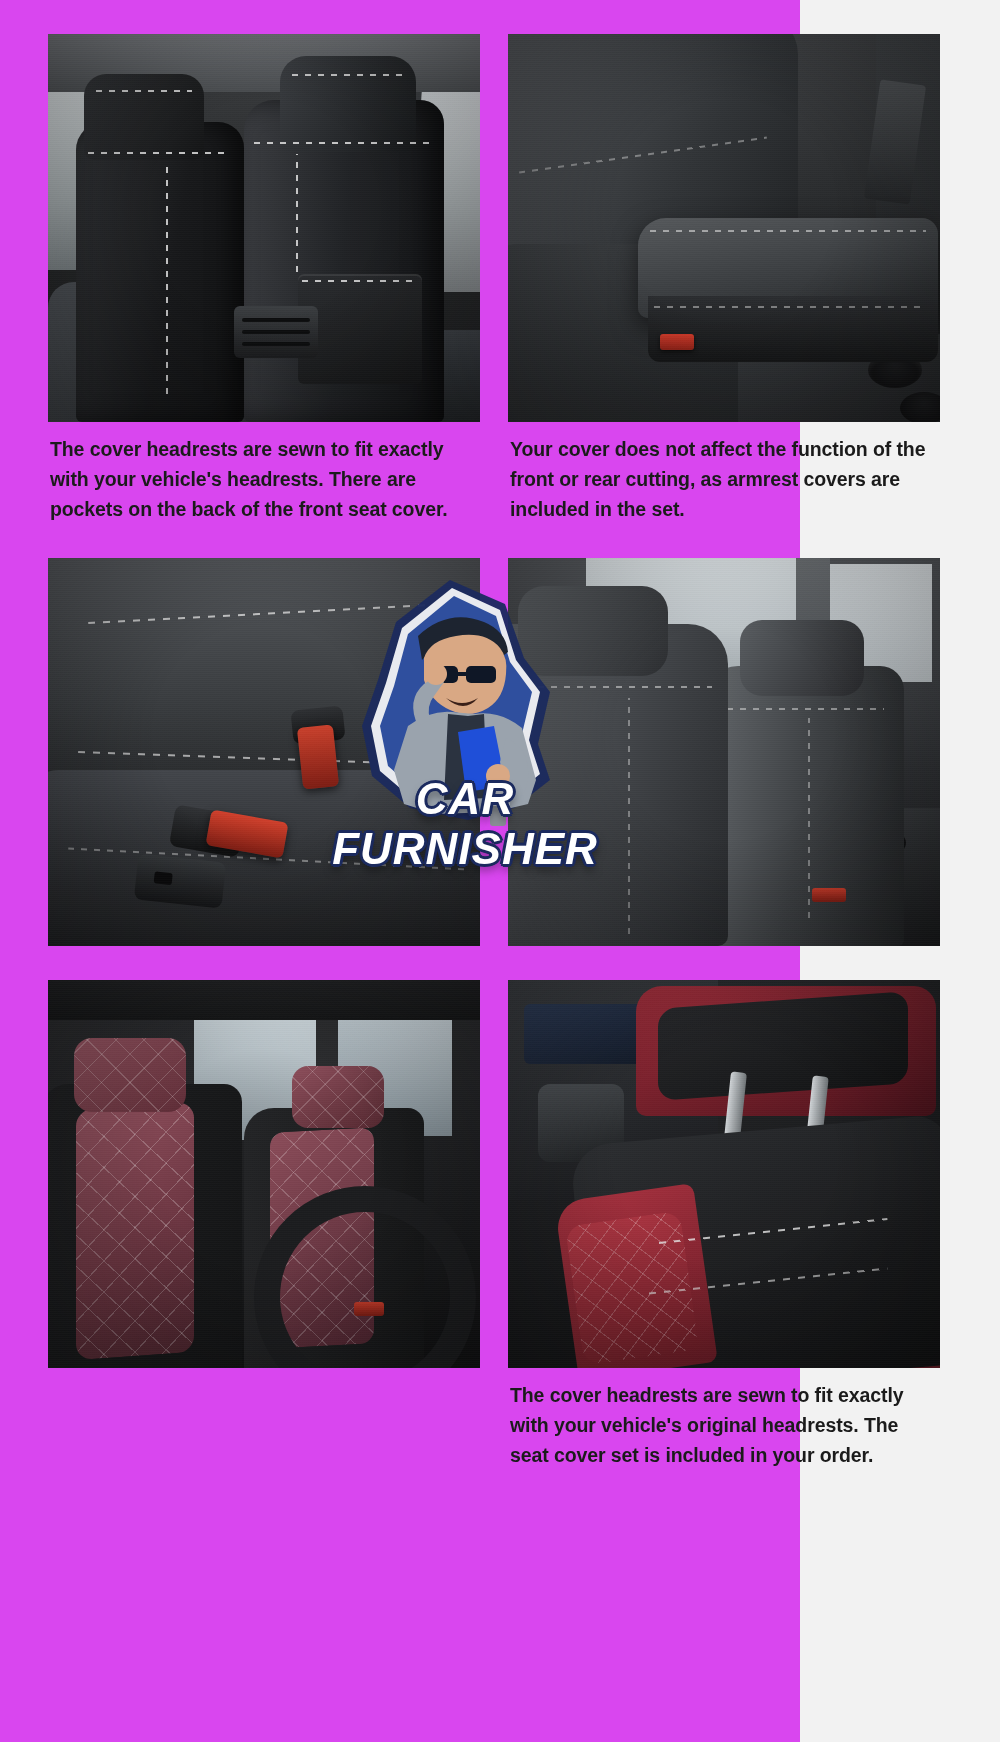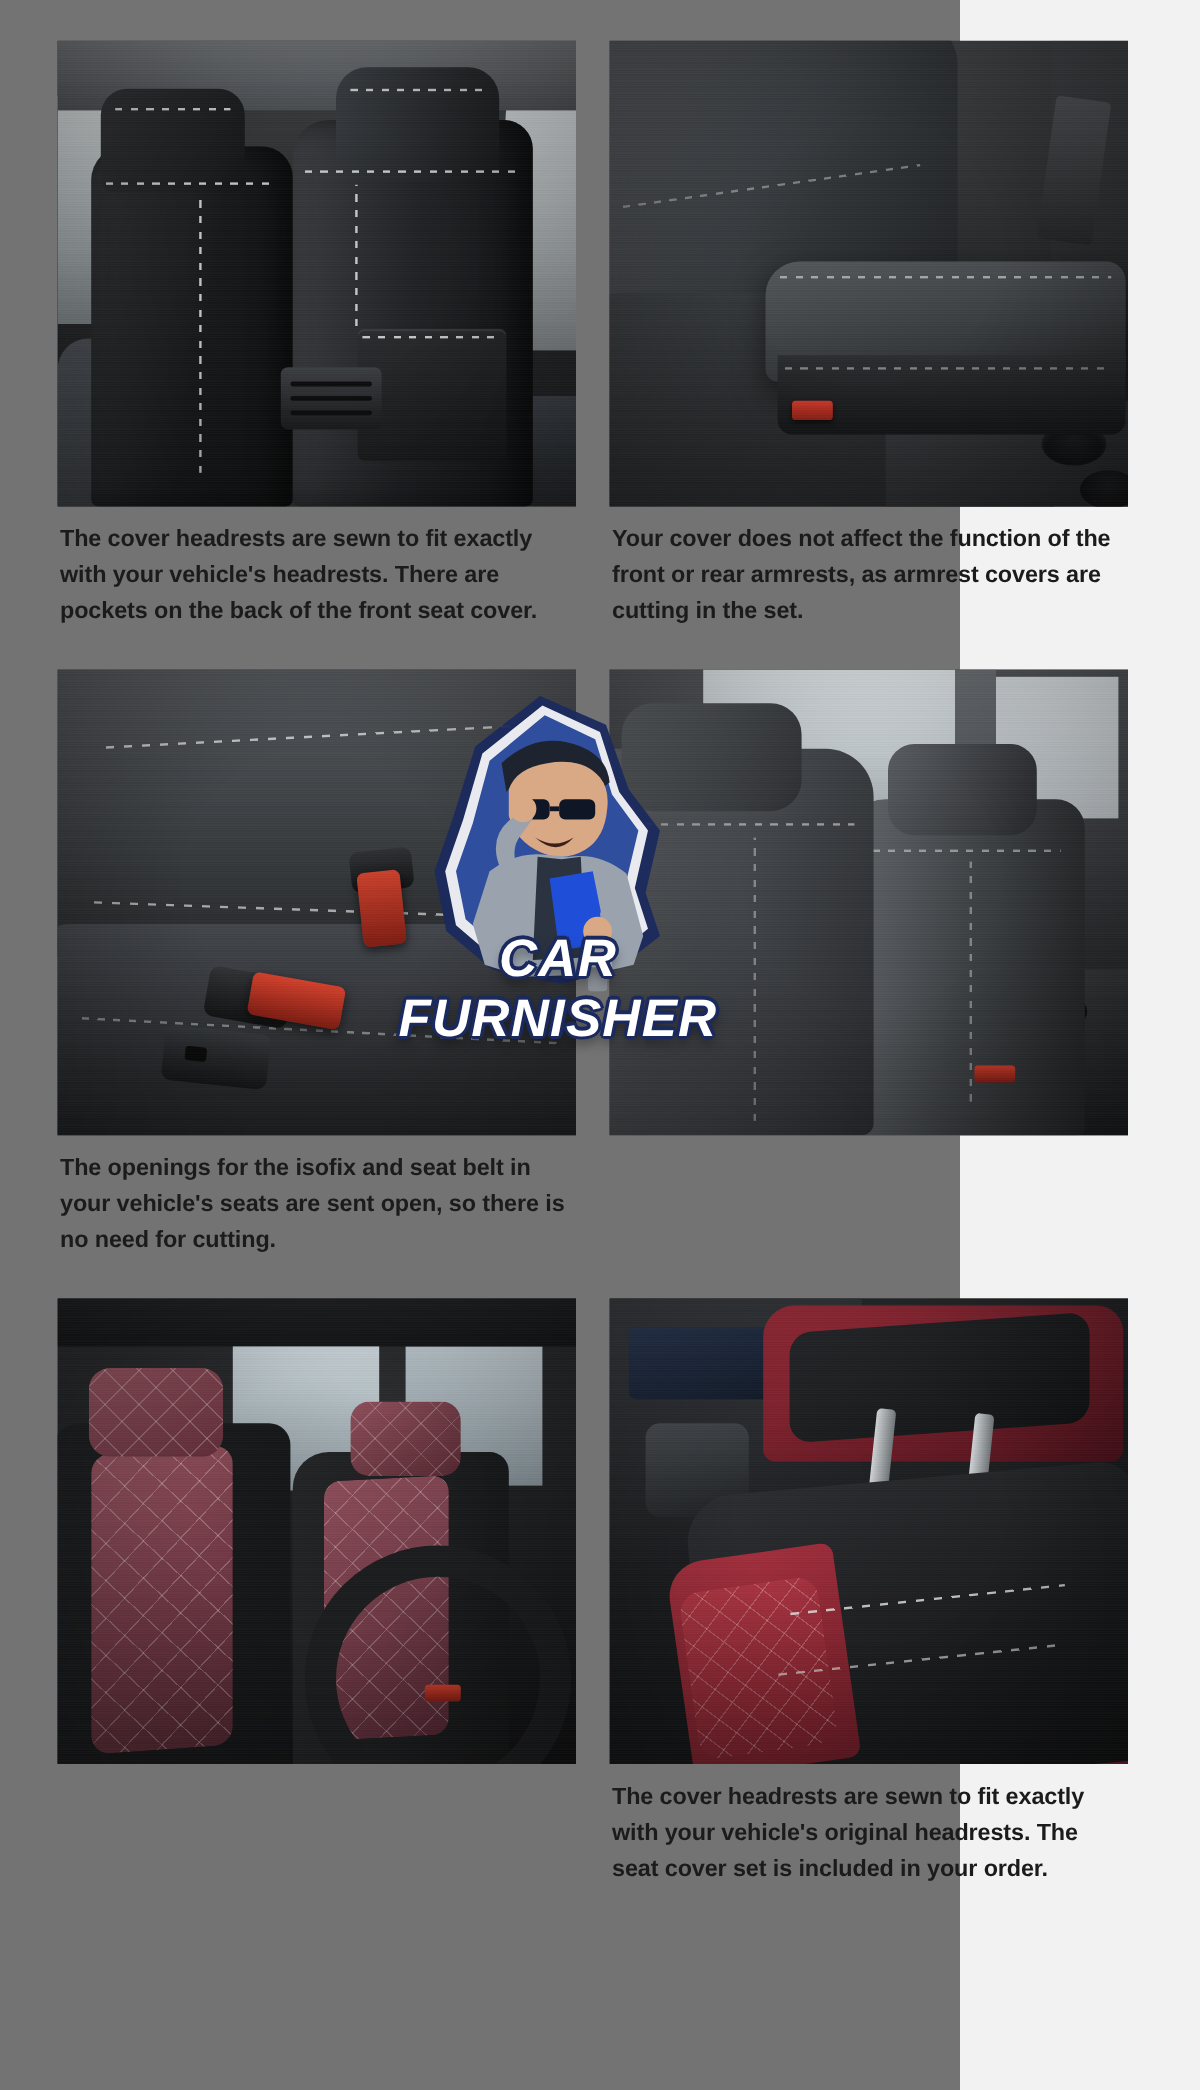--- a/index.html
+++ b/index.html
@@ -11,21 +11,21 @@
     width: 1000px;
     height: 1742px;
     font-family: "Liberation Sans", sans-serif;
     -webkit-font-smoothing: antialiased;
     position: relative;
     overflow: hidden;
   }
   .page {
     width: 800px;
     height: 1742px;
-    background: #737373;
+    background: #d946ef;
     box-sizing: border-box;
     padding: 34px 48px 0 48px;
     position: relative;
   }
   .grid {
     display: grid;
     grid-template-columns: 432px 432px;
     column-gap: 28px;
     row-gap: 0;
   }
@@ -388,21 +388,21 @@
           <div class="p2-armrest"></div>
           <div class="p2-armrest-side"></div>
           <div class="stitch" style="left:142px;top:196px;width:276px;opacity:.7;"></div>
           <div class="stitch" style="left:146px;top:272px;width:272px;opacity:.55;"></div>
           <div class="stitch" style="left:10px;top:120px;width:250px;opacity:.5;transform:rotate(-8deg);"></div>
           <div class="p2-lever"></div>
           <div class="vig"></div>
           <div class="grain"></div>
         </div>
       </div>
-      <div class="caption">Your cover does not affect the function of the front or rear armrests, as armrest covers are cutting in the set.</div>
+      <div class="caption">Your cover does not affect the function of the front or rear cutting, as armrest covers are included in the set.</div>
     </div>
 
   </div>
 
   <div class="row-spacer"></div>
 
   <div class="grid">
 
     <div class="cell">
       <div class="photo tall">
@@ -417,21 +417,20 @@
           <div class="p3-buckle1"></div>
           <div class="p3-buckle2b"></div>
           <div class="p3-buckle2"></div>
           <div class="p3-iso">
               <i></i>
             </div>
           <div class="vig"></div>
           <div class="grain"></div>
         </div>
       </div>
-      <div class="caption">The openings for the isofix and seat belt in your vehicle's seats are sent open, so there is no need for cutting.</div>
     </div>
 
     <div class="cell">
       <div class="photo tall">
         <div class="scene">
           <div class="p4-bg"></div>
           <div class="p4-win"></div>
           <div class="p4-win2"></div>
           <div class="p4-pillar"></div>
           <div class="p4-console"></div>

